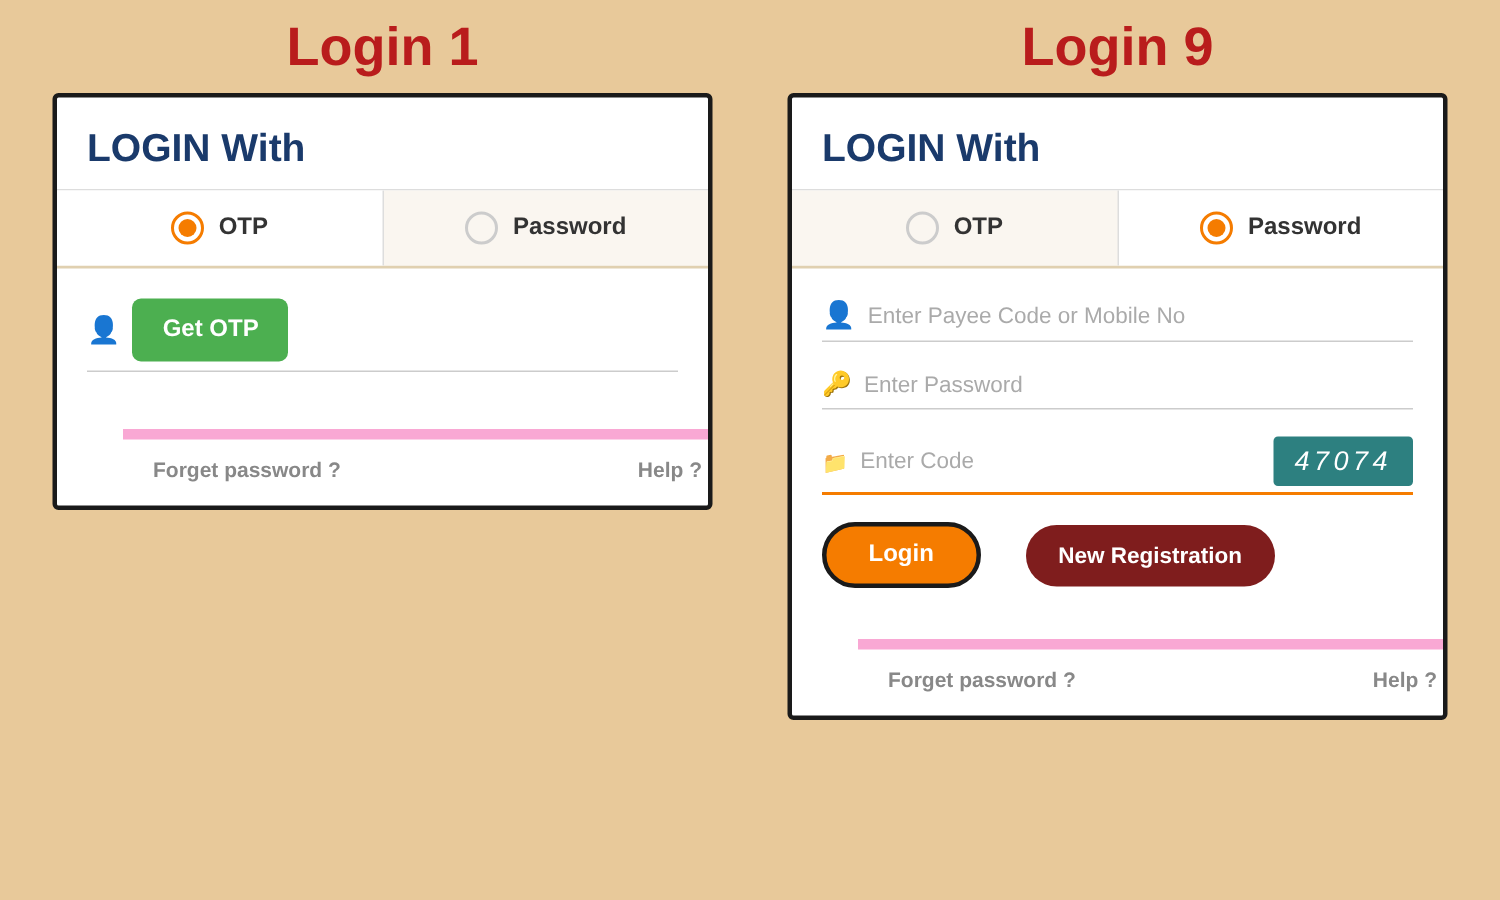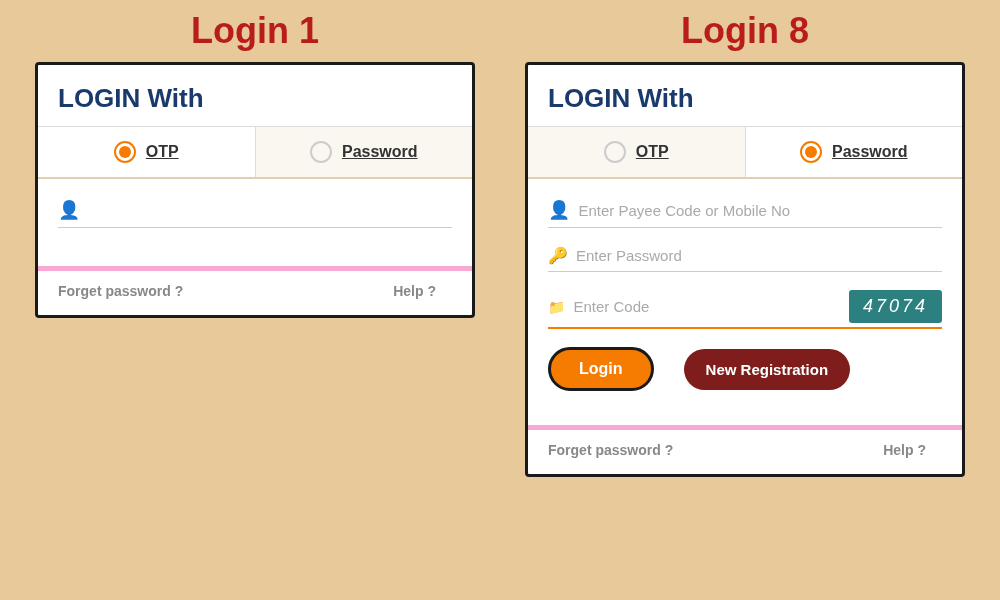--- a/index.html
+++ b/index.html
@@ -72,21 +72,20 @@
       display: flex;
       align-items: center;
       justify-content: center;
       padding: 14px 26px;
       gap: 10px;
       cursor: pointer;
       font-weight: 700;
       font-size: 16px;
       color: #333;
       border-right: 1px solid #ddd;
-      text-decoration: underline;
     }
 
     .tab-item:last-child {
       border-right: none;
     }
 
     .tab-item.active {
       background: #fff;
     }
 
@@ -181,22 +180,23 @@
       font-weight: 400;
       letter-spacing: 3px;
       border-radius: 3px;
       margin-left: 8px;
       font-style: italic;
     }
 
     .bottom-links {
       display: flex;
       justify-content: space-between;
-      padding: 12px 36px 16px 20px;
-      border-top: 5px solid #f9a8d4;
+      padding: 12px 4px 16px 20px;
+      border-top: 7px solid #f9a8d4;
+      margin-left: 44px;
     }
 
     .bottom-link-text {
       font-size: 14px;
       font-weight: 600;
       color: #888;
       cursor: pointer;
     }
 
     .action-row {
@@ -272,32 +272,33 @@
         </div>
         <div class="tab-item inactive">
           <div class="radio-circle"></div>
           <span>Password</span>
         </div>
       </div>
 
       <div class="form-area">
         <div class="input-row">
           <span class="icon-user">👤</span>
+          <button class="get-otp-btn">Get OTP</button>
         </div>
       </div>
 
       <div class="bottom-links">
         <span class="bottom-link-text">Forget password ?</span>
         <span class="bottom-link-text">Help ?</span>
       </div>
     </div>
   </div>
 
   <div class="panel-section">
-    <h1 class="panel-title">Login 8</h1>
+    <h1 class="panel-title">Login 9</h1>
     <div class="login-card">
 
       <div class="login-header">
         <span class="login-header-title">LOGIN With</span>
       </div>
 
       <div class="tab-row">
         <div class="tab-item inactive">
           <div class="radio-circle"></div>
           <span>OTP</span>

